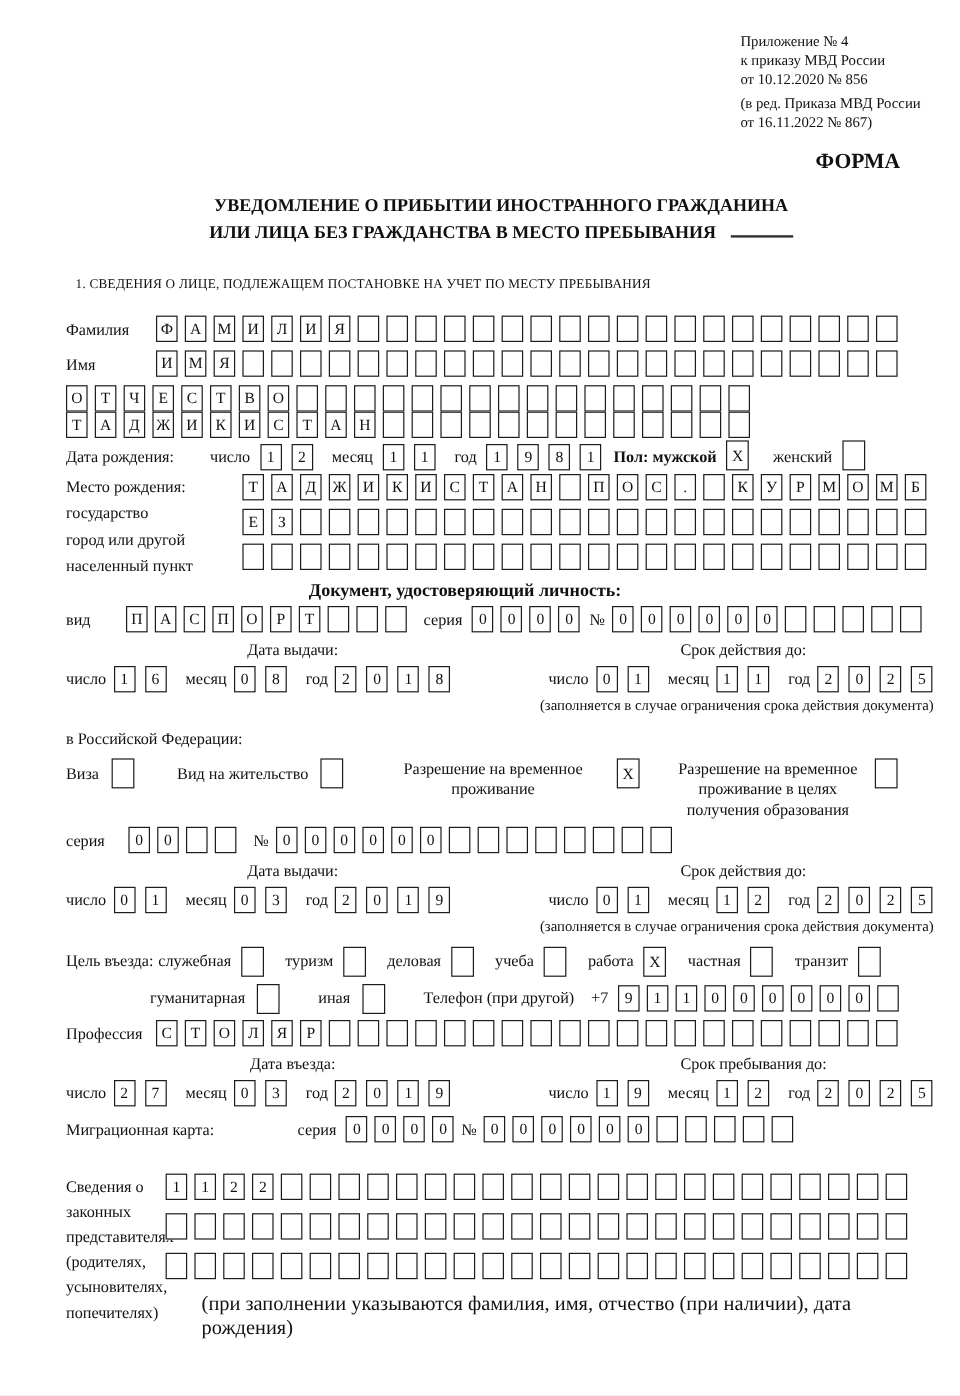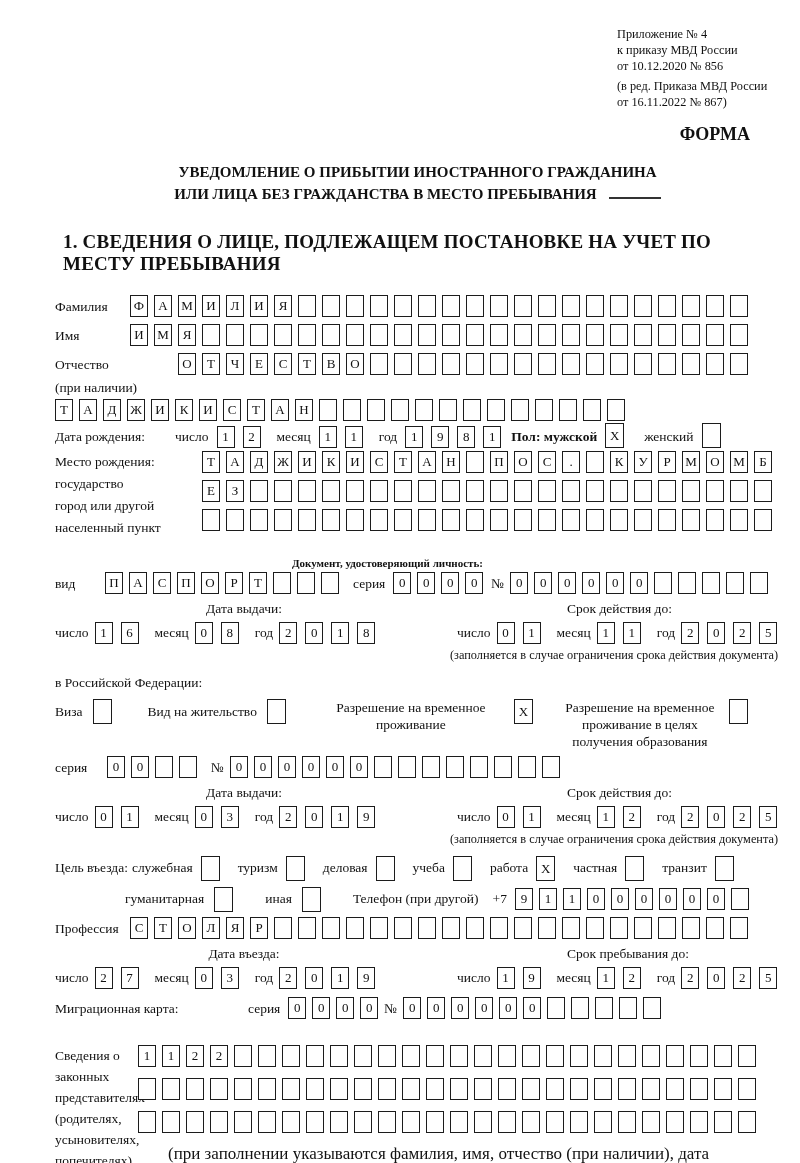--- a/index.html
+++ b/index.html
@@ -8,39 +8,39 @@
     box-sizing:border-box;padding:26px 20px 0 55px;overflow:hidden;
     font-family:"Liberation Serif","DejaVu Serif",serif;color:#111;font-size:13.5px;
   }
   
   .topright{margin-left:562px;font-size:12.3px;line-height:16px;}
   .topright .edn{margin-top:4px;}
   .forma{font-weight:bold;text-align:right;padding-right:30px;margin-top:14px;font-size:18px;}
   
   .title{font-weight:bold;text-align:center;font-size:15px;line-height:22px;margin-top:16px;}
   .title .blank{display:inline-block;width:52px;border-bottom:2px solid #333;height:12px;margin-left:12px;}
-  .sec1{font-weight:bold;font-size:19px;margin-top:26px;margin-left:8px;letter-spacing:.2px;}
+  .sec1{font-weight:normal;font-size:11px;margin-top:26px;margin-left:8px;letter-spacing:.2px;}
   
   .frow{display:flex;align-items:flex-start;margin-top:6px;}
   .flabel{flex:none;line-height:23px;}
   .w75{width:75px;} .w123{width:123px;} .w147{width:147px;} .w83{width:83px;} .w120{width:120px;} .w175{width:175px;}
   .cells{display:flex;flex:none;}
   .cell{
     flex:none;display:inline-block;width:16px;height:20px;border:1.5px solid #1c1c1c;margin-right:6px;
     text-align:center;font-size:13px;line-height:20px;background:#fff;
   }
   .dcells .cell{margin-right:8px;}
   .bx .cell{width:17px;height:23px;line-height:23px;}
   .lh2{line-height:23px;}
   .sub{line-height:23px;}
   
   .bp-labels div{line-height:22px;height:22px;}
   .bp-cells .cells{margin-bottom:7px;}
   
-  .doc-header{font-weight:bold;text-align:center;margin-top:18px;font-size:11px;padding-right:60px;}
+  .doc-header{font-weight:bold;text-align:center;margin-top:2px;font-size:15px;padding-right:60px;}
   .inlbl{flex:none;line-height:23px;margin:0 8px;}
   .inlbl.first{margin-left:0;}
   
   .dpair{display:flex;margin-top:5px;}
   .dhalf{width:378px;flex:none;}
   .dhalf.r{width:auto;padding-left:24px;}
   .dtitle{text-align:center;line-height:17px;}
   .dhalf.r .dtitle{text-align:left;padding-left:110px;}
   .dline{display:flex;align-items:center;margin-top:3px;}
   .dline .dl{flex:none;margin-right:6px;line-height:26px;}
@@ -152,24 +152,20 @@
         <span class="cell"></span>
         <span class="cell"></span>
         <span class="cell"></span>
         <span class="cell"></span>
         <span class="cell"></span>
         <span class="cell"></span>
       </span>
   </div>
 
   <div class="frow">
-    <span class="flabel w123">
-      <span class="lh2">Отчество</span><br>
-      <span class="sub">(при наличии)</span>
-    </span>
     <span class="cells">
         <span class="cell">О</span>
         <span class="cell">Т</span>
         <span class="cell">Ч</span>
         <span class="cell">Е</span>
         <span class="cell">С</span>
         <span class="cell">Т</span>
         <span class="cell">В</span>
         <span class="cell">О</span>
         <span class="cell"></span>

